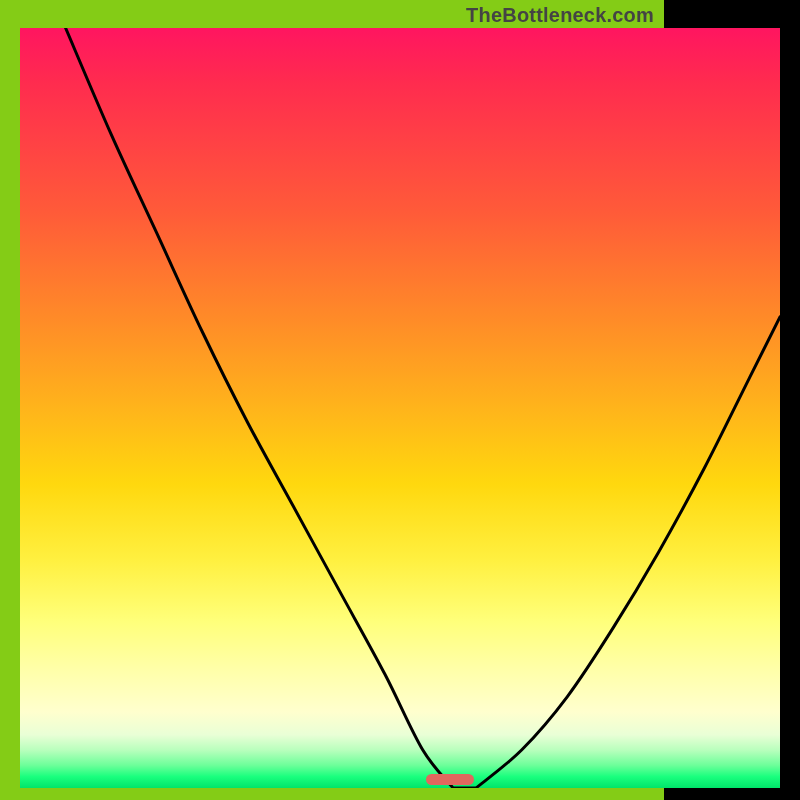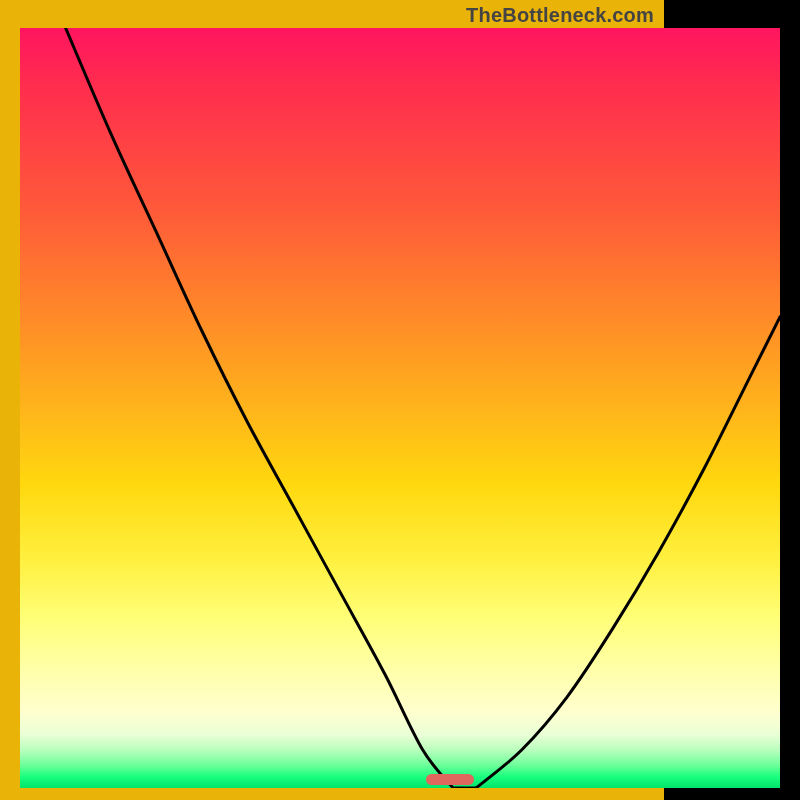--- a/index.html
+++ b/index.html
@@ -8,21 +8,21 @@
     width: 800px;
     height: 800px;
     overflow: hidden;
     background: #000;
     font-family: Arial, Helvetica, sans-serif;
   }
   .stage {
     position: relative;
     width: 664px;
     height: 800px;
-    background: #eab308;
+    background: #84cc16;
   }
   .watermark {
     position: absolute;
     top: 4px;
     right: 10px;
     color: #444;
     font-size: 20px;
     font-weight: 600;
     letter-spacing: 0.2px;
     z-index: 10;

